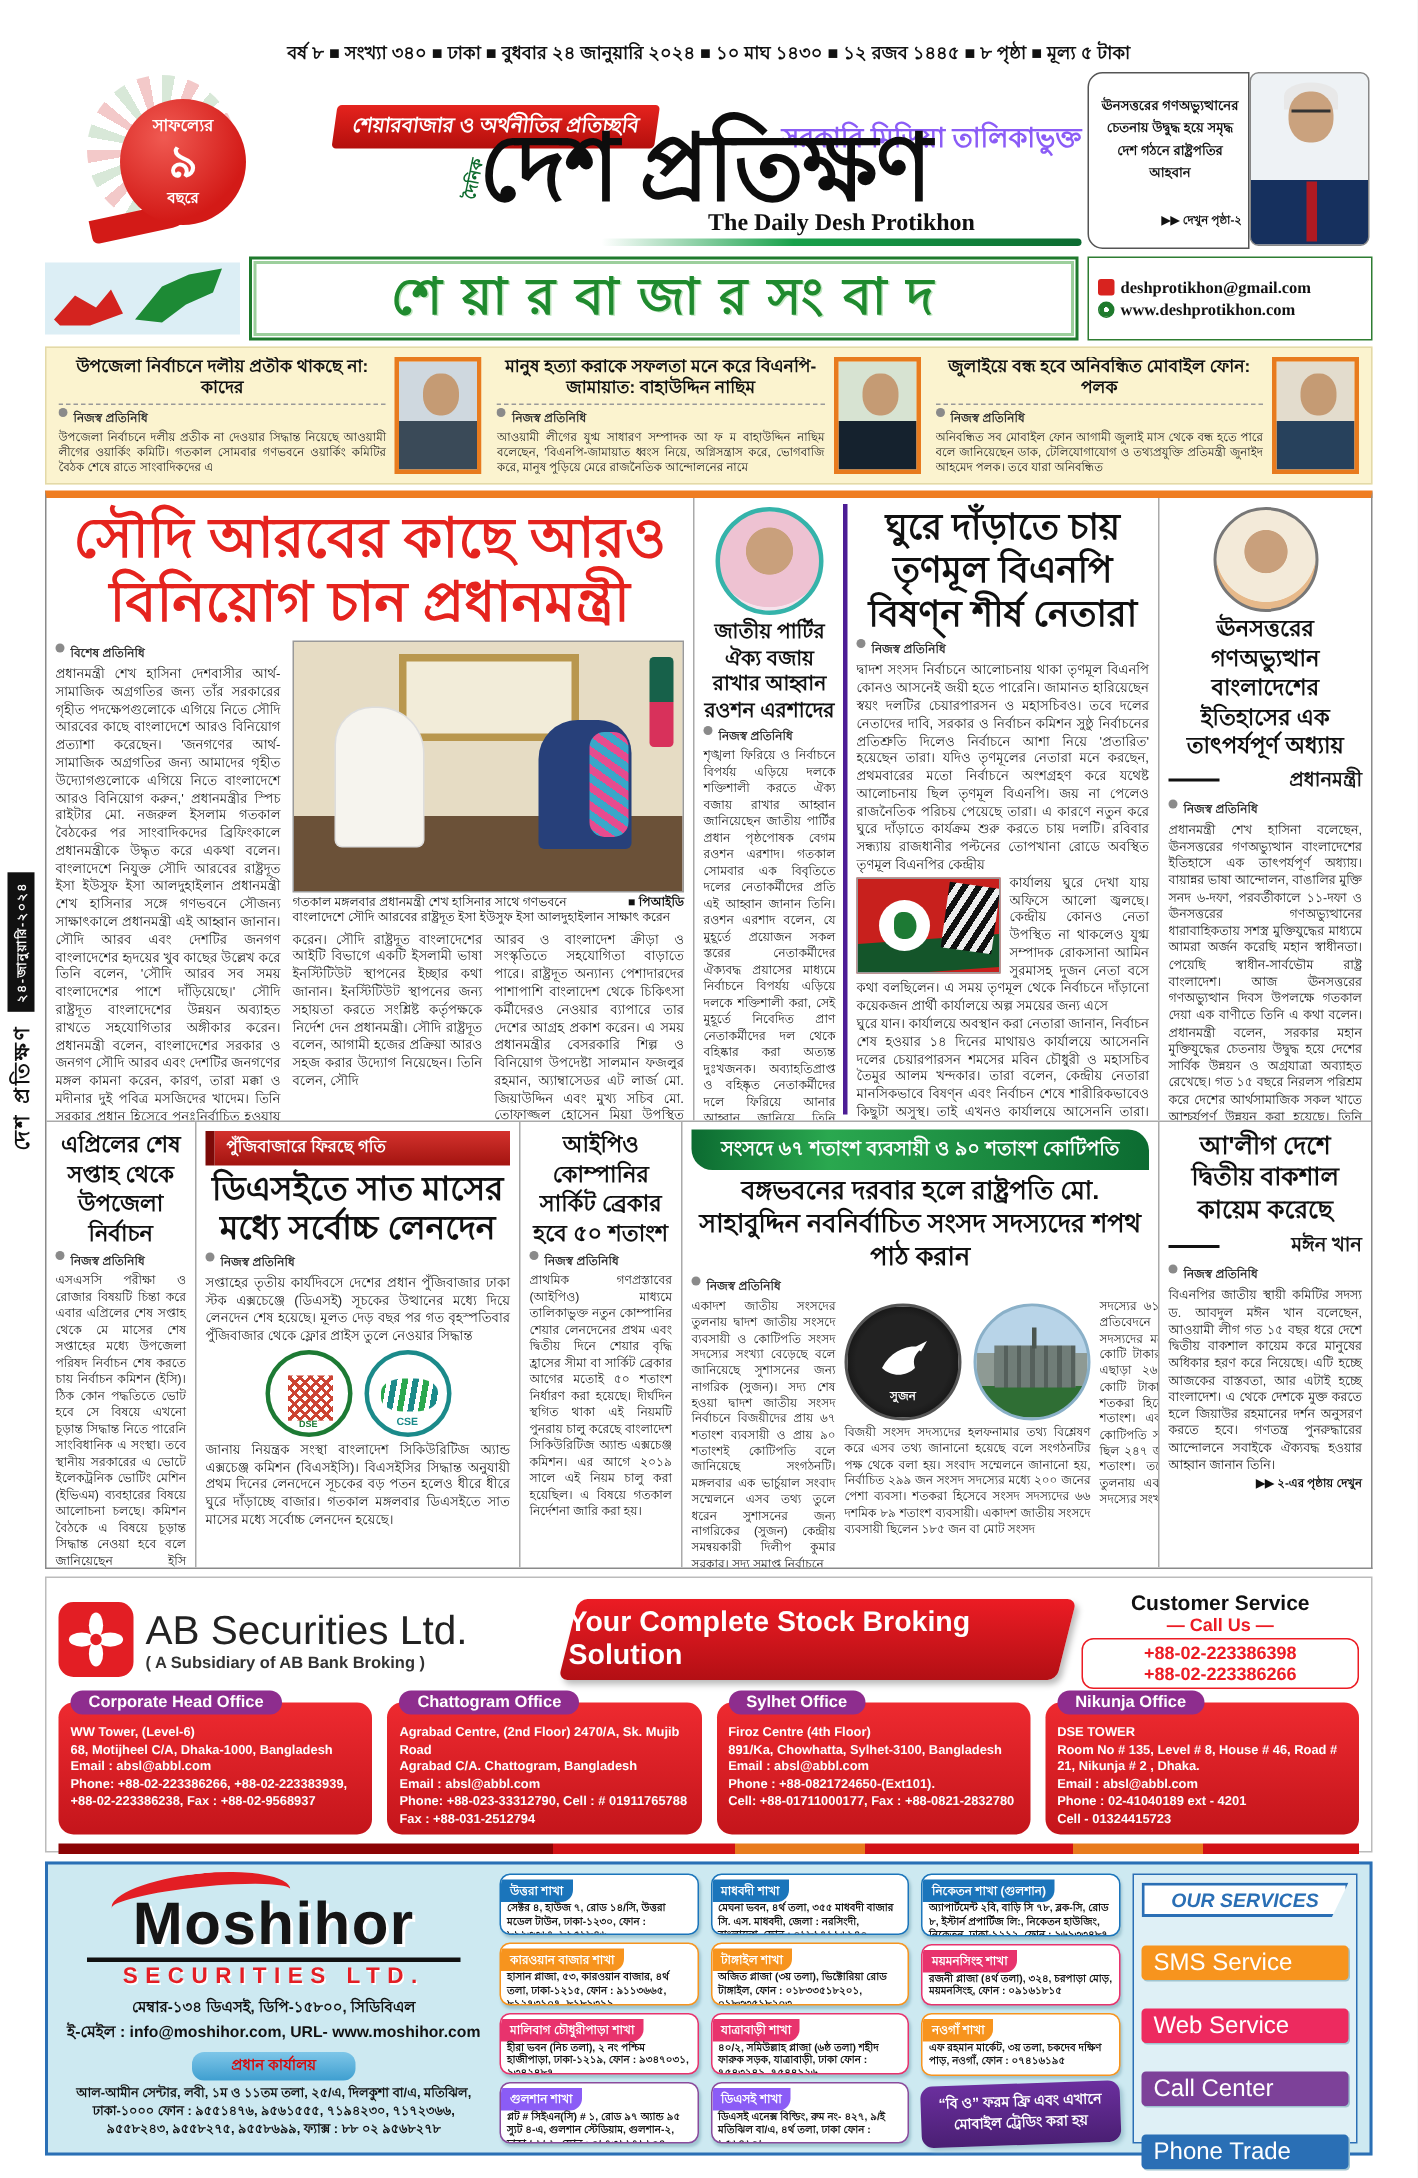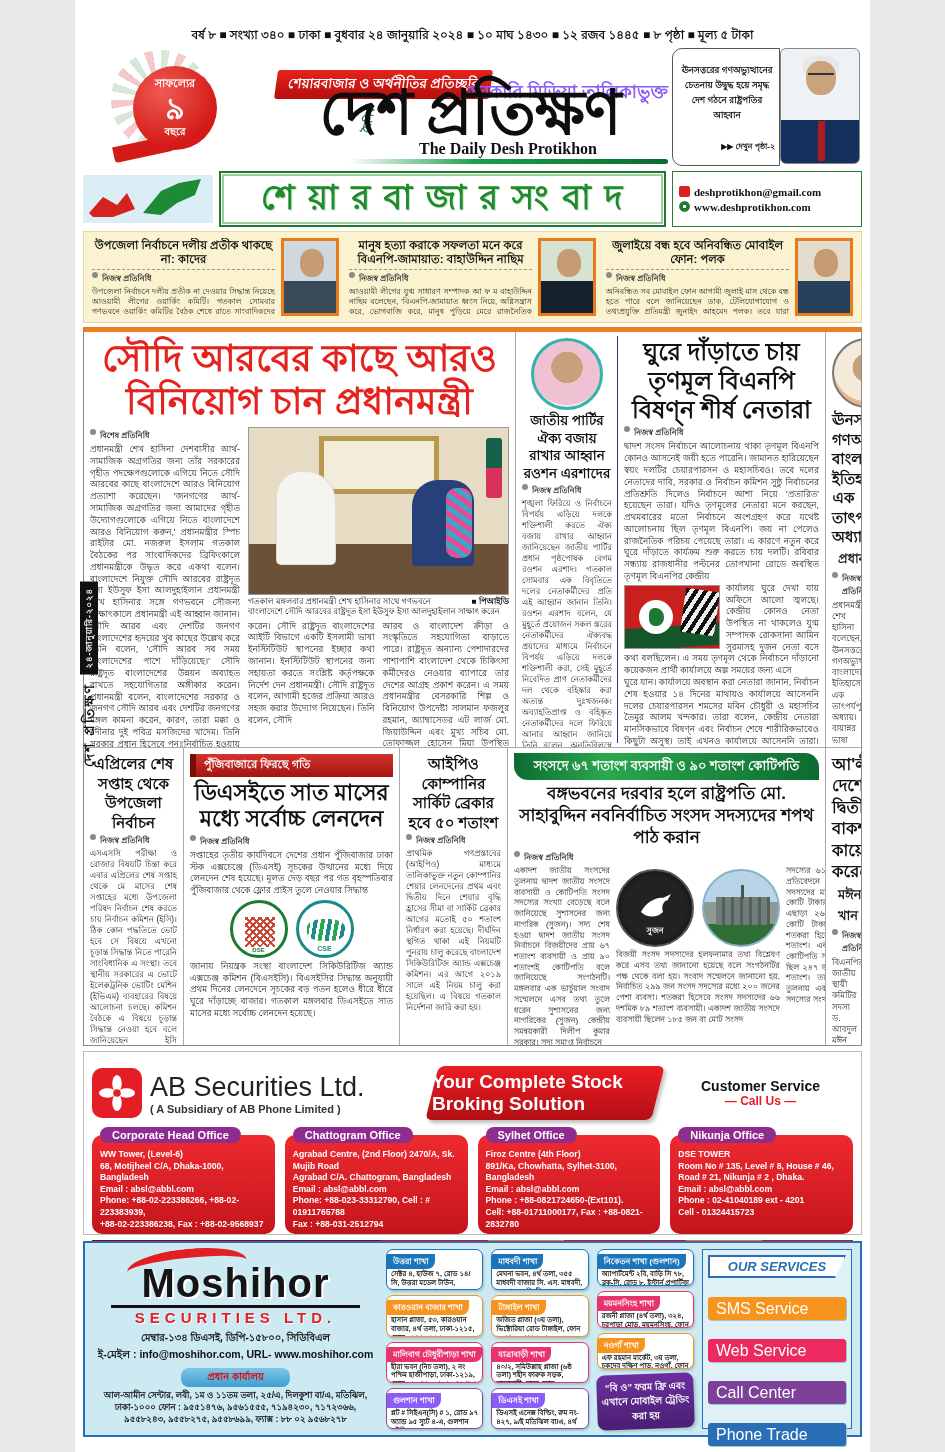--- a/index.html
+++ b/index.html
@@ -1,17 +1,17 @@
 <!DOCTYPE html>
 <html><head>
 <meta charset="utf-8">
 <style>
   * { margin:0; padding:0; box-sizing:border-box; }
   body { background:#e9e9e9; font-family:"Liberation Sans", sans-serif; }
-  .page { position:relative; width:795px; height:1452px; margin:0 auto; background:#ffffff; padding:0 8px; overflow:hidden; color:#1a1a1a; }
+  .page { position:relative; width:945px; height:1452px; margin:0 auto; background:#ffffff; padding:0 30px; overflow:hidden; color:#1a1a1a; }
 
   
   .dateline { margin-top:26px; text-align:center; font-size:12px; font-weight:bold; color:#111; }
 
   
   .masthead { display:flex; align-items:flex-start; height:120px; margin-top:2px; }
   .badge { position:relative; width:185px; height:118px; flex:0 0 auto; }
   .badge .rosette { position:absolute; left:28px; top:2px; width:100px; height:100px; border-radius:50%;
       background: repeating-conic-gradient(#d8e8d8 0 10deg, #fff 10deg 20deg, #f3c9c9 20deg 30deg, #fff 30deg 40deg); }
   .badge .ball { position:absolute; left:50px; top:18px; width:84px; height:84px; border-radius:50%; background:radial-gradient(circle at 35% 30%, #f05a52, #d31a17 70%); display:flex; flex-direction:column; align-items:center; justify-content:center; color:#fff; text-align:center; }
@@ -85,21 +85,21 @@
   .kicker-red { background:linear-gradient(#d4322d,#a31410); color:#fff; font-size:11px; font-weight:bold; padding:2px 8px; border-left:6px solid #7c0a08; margin:2px 0 3px; }
   .kicker-green { background:linear-gradient(90deg,#0c6b31,#2aa84f 30%, #0c6b31); color:#fff; font-size:13px; font-weight:bold; text-align:center; padding:3px 8px; border-radius:0 14px 0 14px; margin:1px 0 3px; }
 
   .h-md { font-size:24px; font-weight:900; color:#111; text-align:center; line-height:1.2; margin:2px 0; }
   .h-sm { font-size:15px; font-weight:900; color:#111; text-align:center; line-height:1.3; margin:2px 0; }
   .h-xs { font-size:13.5px; font-weight:900; color:#111; text-align:center; line-height:1.3; margin:2px 0; }
   .attrib { display:flex; align-items:center; justify-content:space-between; gap:6px; font-size:13px; font-weight:900; margin:1px 0 2px; }
   .attrib .dash { width:34px; height:2px; background:#111; }
 
   .mid-wrap { display:flex; gap:6px; height:100%; }
-  .jatiya { flex:0 0 96px; border-right:1px solid #4c1d95; padding-right:5px; }
+  .jatiya { flex:0 0 96px; border-right:3px solid #4c1d95; padding-right:5px; }
   .portrait { border-radius:50%; margin:2px auto; position:relative; overflow:hidden; }
   .portrait.roushan { width:72px; height:72px; border:3px solid #35b3aa; background:radial-gradient(circle at 50% 40%, #c9a07c 0 30%, #eec2d2 31% 72%, #f6e3ec 73%); }
   .portrait.hasina { width:70px; height:70px; border:2px solid #777; background:radial-gradient(circle at 50% 42%, #c9a07c 0 28%, #f3ead9 29% 66%, #e7b98a 67%); }
   .trin { flex:1 1 auto; }
   .flag-photo { float:left; width:96px; height:64px; margin:2px 6px 2px 0; border:1px solid #999; position:relative; overflow:hidden; background:#c8201d; }
   .flag-photo .greenband { position:absolute; left:0; bottom:0; width:100%; height:22px; background:#14552a; transform:skewY(-4deg); }
   .flag-photo .circ { position:absolute; left:14px; top:14px; width:34px; height:34px; border-radius:50%; background:#fff; }
   .flag-photo .map { position:absolute; left:24px; top:22px; width:15px; height:18px; background:#1d7a34; border-radius:40% 60% 55% 45%; }
   .flag-photo .spikes { position:absolute; right:2px; top:4px; width:34px; height:44px; background:repeating-linear-gradient(115deg,#111 0 4px,#eee 4px 8px); transform:rotate(8deg); }
 
@@ -461,29 +461,33 @@
                 <ellipse cx="20" cy="10" rx="5" ry="9"></ellipse>
                 <ellipse cx="20" cy="30" rx="5" ry="9"></ellipse>
                 <ellipse cx="10" cy="20" rx="9" ry="5"></ellipse>
                 <ellipse cx="30" cy="20" rx="9" ry="5"></ellipse>
                 <circle cx="20" cy="20" r="4" fill="#e31e24"></circle>
               </g>
             </svg>
         </div>
         <div class="ab-name">
           <div class="nm">AB Securities Ltd.</div>
-          <div class="sub">( A Subsidiary of AB Phone Limited )</div>
+          <div class="sub">( A Subsidiary of AB Bank Broking )</div>
         </div>
       </div>
       <div class="ab-banner">
           <span>Your Complete Stock Broking Solution</span>
         </div>
       <div class="ab-cs">
         <div class="t1">Customer Service</div>
         <div class="t2">— Call Us —</div>
+        <div class="nums">
+          <div>+88-02-223386398</div>
+          <div>+88-02-223386266</div>
+        </div>
       </div>
     </div>
     <div class="ab-offices">
       <div class="office">
         <div class="pill">Corporate Head Office</div>
         <div class="txt">WW Tower, (Level-6)
 68, Motijheel C/A, Dhaka-1000, Bangladesh
 Email : absl@abbl.com
 Phone: +88-02-223386266, +88-02-223383939,
 +88-02-223386238,  Fax : +88-02-9568937</div>

